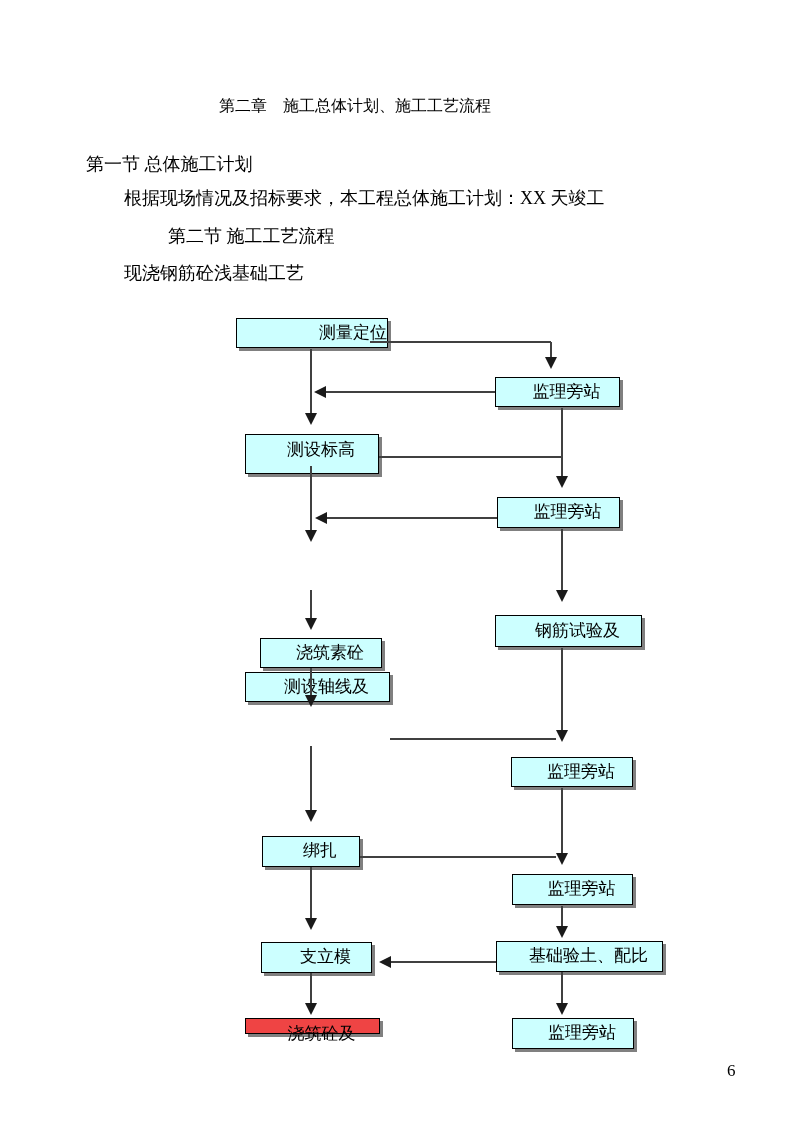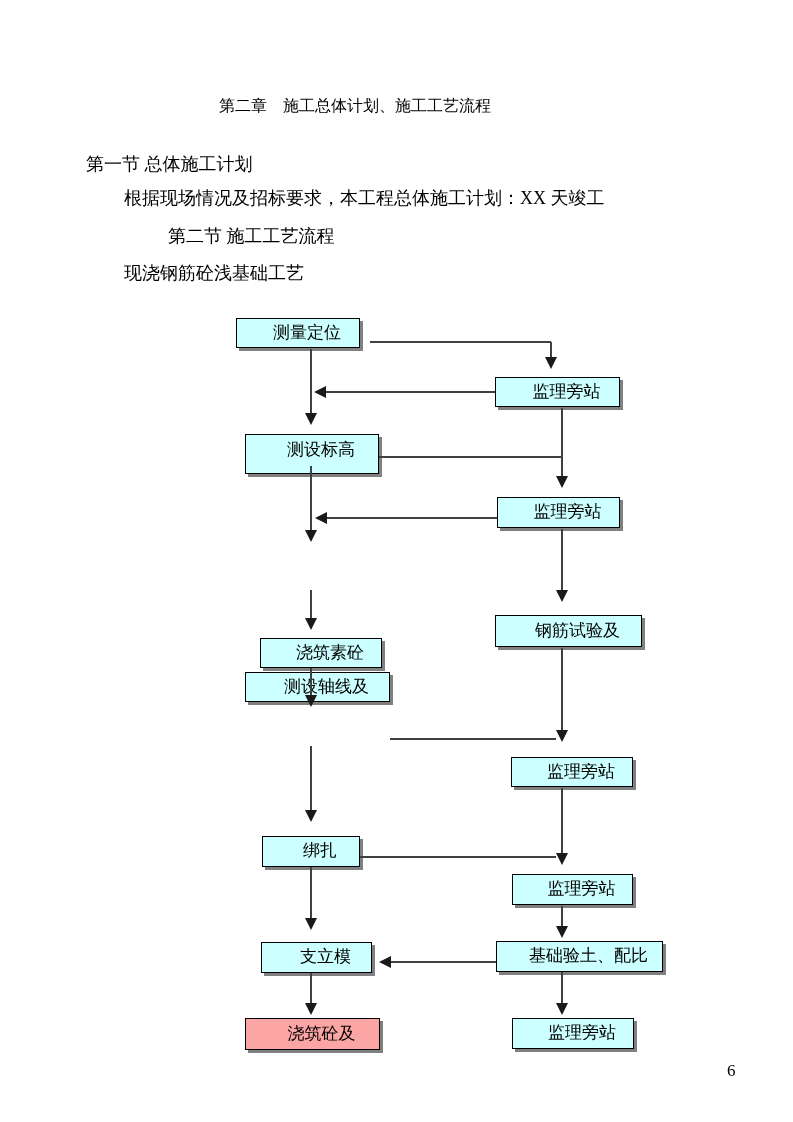--- a/index.html
+++ b/index.html
@@ -30,33 +30,33 @@
 
 <div class="page">
   <div class="doc-title" style="left: 219px; top: 96px;">第二章　施工总体计划、施工工艺流程</div>
   <div>
       <div class="para" style="left: 86px; top: 152px;">第一节 总体施工计划</div>
       <div class="para" style="left: 124px; top: 186px;">根据现场情况及招标要求，本工程总体施工计划：XX 天竣工</div>
       <div class="para" style="left: 168px; top: 224px;">第二节 施工工艺流程</div>
       <div class="para" style="left: 124px; top: 261px;">现浇钢筋砼浅基础工艺</div>
     </div>
   <div class="flowchart">
-      <div class="node" style="left: 236px; top: 318px; width: 124px; height: 30px; line-height: 27px; background: rgb(204, 255, 255); border-color: rgb(0, 0, 0); box-shadow: rgb(128, 128, 128) 3px 3px 0px;">测量定位</div>
+      <div class="node" style="left: 236px; top: 318px; width: 152px; height: 30px; line-height: 27px; background: rgb(204, 255, 255); border-color: rgb(0, 0, 0); box-shadow: rgb(128, 128, 128) 3px 3px 0px; text-align: right;">测量定位</div>
       <div class="node" style="left: 495px; top: 377px; width: 125px; height: 30px; line-height: 27px; background: rgb(204, 255, 255); border-color: rgb(0, 0, 0); box-shadow: rgb(128, 128, 128) 3px 3px 0px;">监理旁站</div>
       <div class="node" style="left: 245px; top: 434px; width: 134px; height: 40px; line-height: 29px; background: rgb(204, 255, 255); border-color: rgb(0, 0, 0); box-shadow: rgb(128, 128, 128) 3px 3px 0px;">测设标高</div>
       <div class="node" style="left: 497px; top: 497px; width: 123px; height: 31px; line-height: 28px; background: rgb(204, 255, 255); border-color: rgb(0, 0, 0); box-shadow: rgb(128, 128, 128) 3px 3px 0px;">监理旁站</div>
       <div class="node" style="left: 495px; top: 615px; width: 147px; height: 32px; line-height: 29px; background: rgb(204, 255, 255); border-color: rgb(0, 0, 0); box-shadow: rgb(128, 128, 128) 3px 3px 0px;">钢筋试验及</div>
       <div class="node" style="left: 260px; top: 638px; width: 122px; height: 30px; line-height: 27px; background: rgb(204, 255, 255); border-color: rgb(0, 0, 0); box-shadow: rgb(128, 128, 128) 3px 3px 0px;">浇筑素砼</div>
       <div class="node" style="left: 245px; top: 672px; width: 145px; height: 30px; line-height: 27px; background: rgb(204, 255, 255); border-color: rgb(0, 0, 0); box-shadow: rgb(128, 128, 128) 3px 3px 0px; text-align: center;">测设轴线及</div>
       <div class="node" style="left: 511px; top: 757px; width: 122px; height: 30px; line-height: 27px; background: rgb(204, 255, 255); border-color: rgb(0, 0, 0); box-shadow: rgb(128, 128, 128) 3px 3px 0px;">监理旁站</div>
       <div class="node" style="left: 262px; top: 836px; width: 98px; height: 31px; line-height: 28px; background: rgb(204, 255, 255); border-color: rgb(0, 0, 0); box-shadow: rgb(128, 128, 128) 3px 3px 0px;">绑扎</div>
       <div class="node" style="left: 512px; top: 874px; width: 121px; height: 31px; line-height: 28px; background: rgb(204, 255, 255); border-color: rgb(0, 0, 0); box-shadow: rgb(128, 128, 128) 3px 3px 0px;">监理旁站</div>
       <div class="node" style="left: 261px; top: 942px; width: 111px; height: 31px; line-height: 28px; background: rgb(204, 255, 255); border-color: rgb(0, 0, 0); box-shadow: rgb(128, 128, 128) 3px 3px 0px;">支立模</div>
       <div class="node" style="left: 496px; top: 941px; width: 167px; height: 31px; line-height: 28px; background: rgb(204, 255, 255); border-color: rgb(0, 0, 0); box-shadow: rgb(128, 128, 128) 3px 3px 0px;">基础验土、配比</div>
-      <div class="node" style="left: 245px; top: 1018px; width: 135px; height: 32px; line-height: 29px; background: #fca5a5; border-color: rgb(0, 0, 0); box-shadow: rgb(128, 128, 128) 3px 3px 0px;">浇筑砼及</div>
+      <div class="node" style="left: 245px; top: 1018px; width: 135px; height: 16px; line-height: 29px; background: #ef4444; border-color: rgb(0, 0, 0); box-shadow: rgb(128, 128, 128) 3px 3px 0px;">浇筑砼及</div>
       <div class="node" style="left: 512px; top: 1018px; width: 122px; height: 31px; line-height: 28px; background: rgb(204, 255, 255); border-color: rgb(0, 0, 0); box-shadow: rgb(128, 128, 128) 3px 3px 0px;">监理旁站</div>
       <div class="seg" style="left: 370px; top: 341.25px; width: 181px; height: 1.5px; background: rgb(64, 64, 64);"></div>
       <div class="seg" style="left: 550.25px; top: 342px; width: 1.5px; height: 15px; background: rgb(64, 64, 64);"></div>
       <div class="seg" style="left: 326px; top: 391.25px; width: 169px; height: 1.5px; background: rgb(64, 64, 64);"></div>
       <div class="seg" style="left: 310.25px; top: 349px; width: 1.5px; height: 64px; background: rgb(64, 64, 64);"></div>
       <div class="seg" style="left: 379px; top: 456.25px; width: 183px; height: 1.5px; background: rgb(64, 64, 64);"></div>
       <div class="seg" style="left: 561.25px; top: 408px; width: 1.5px; height: 68px; background: rgb(64, 64, 64);"></div>
       <div class="seg" style="left: 327px; top: 517.25px; width: 170px; height: 1.5px; background: rgb(64, 64, 64);"></div>
       <div class="seg" style="left: 310.25px; top: 466px; width: 1.5px; height: 64px; background: rgb(64, 64, 64);"></div>
       <div class="seg" style="left: 561.25px; top: 529px; width: 1.5px; height: 61px; background: rgb(64, 64, 64);"></div>

